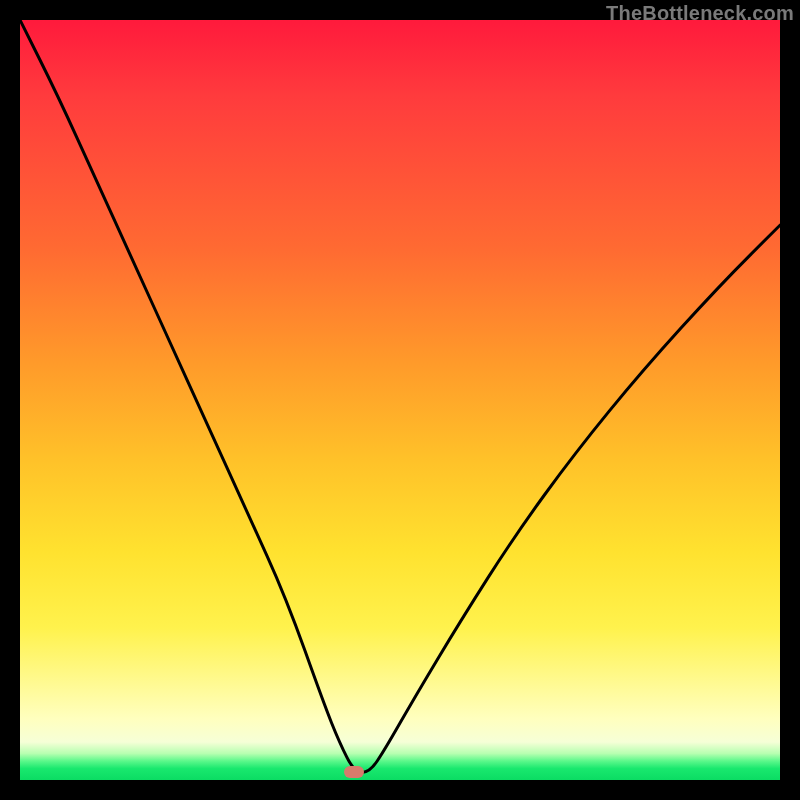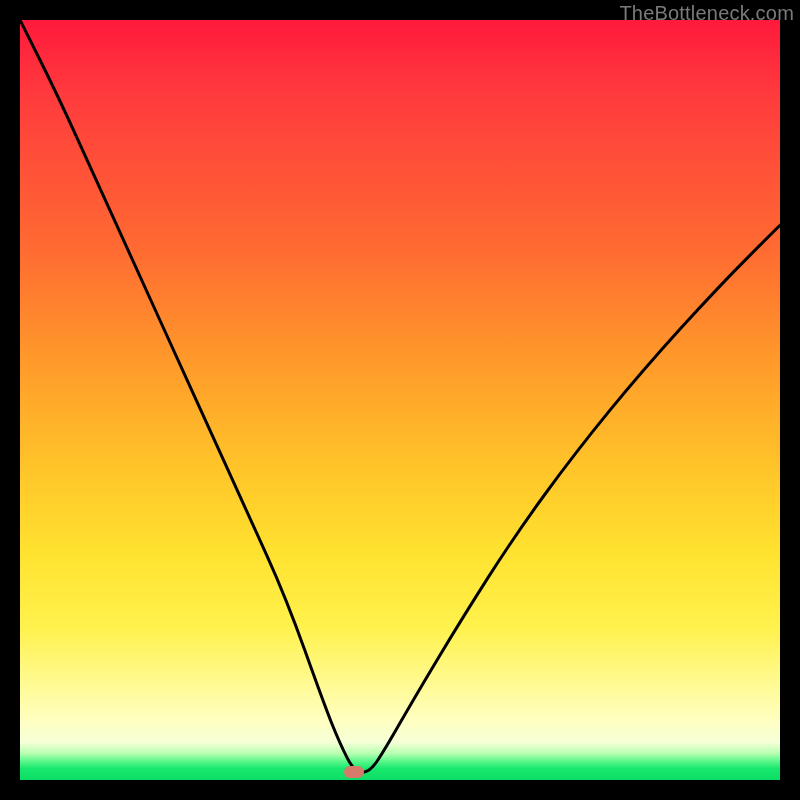--- a/index.html
+++ b/index.html
@@ -58,21 +58,21 @@
     background: #d67b6c;
     border-radius: 6px;
     transform: translate(-50%, -50%);
   }
   .watermark {
     position: absolute;
     top: 2px;
     right: 6px;
     color: #7a7a7a;
     font-size: 20px;
-    font-weight: 400;
+    font-weight: 700;
     letter-spacing: 0.2px;
   }
 </style>
 </head>
 <body>
 
 <div class="frame">
   <div class="watermark">TheBottleneck.com</div>
 
   <div class="plot">

